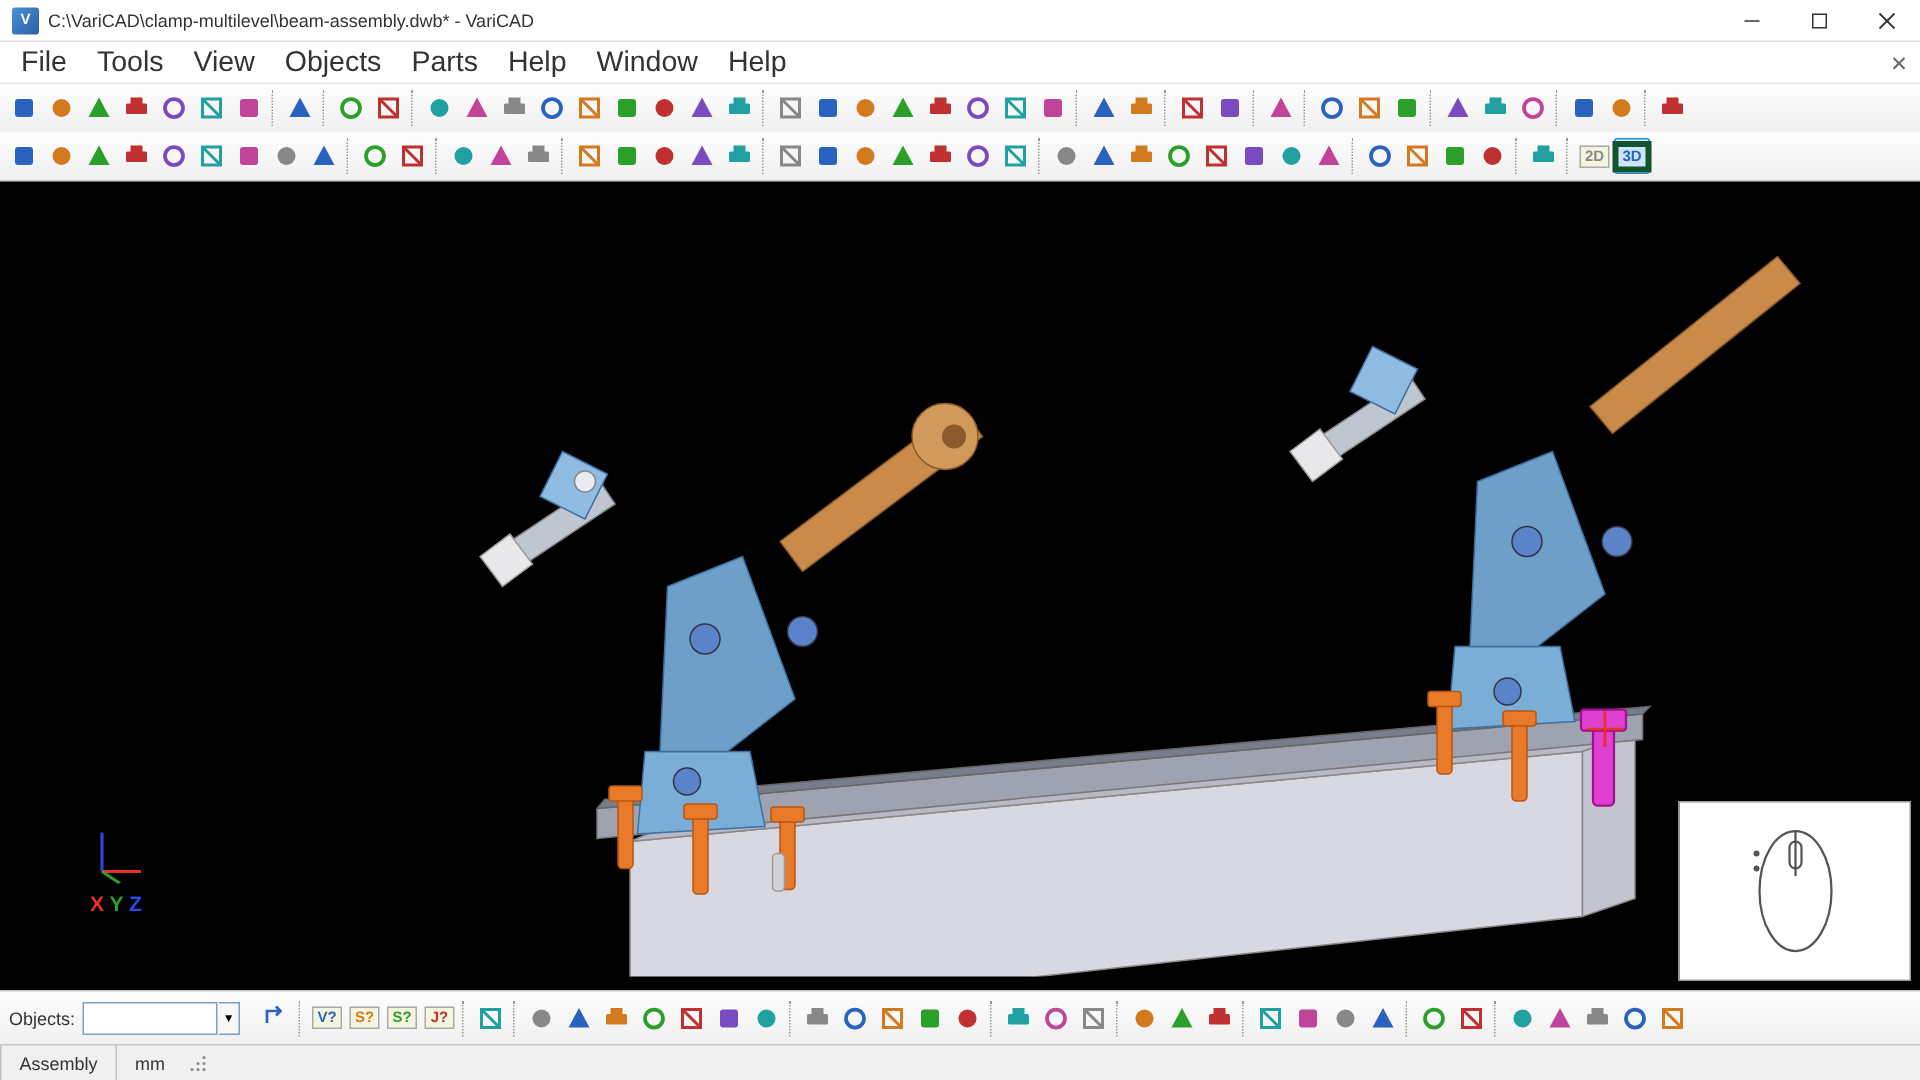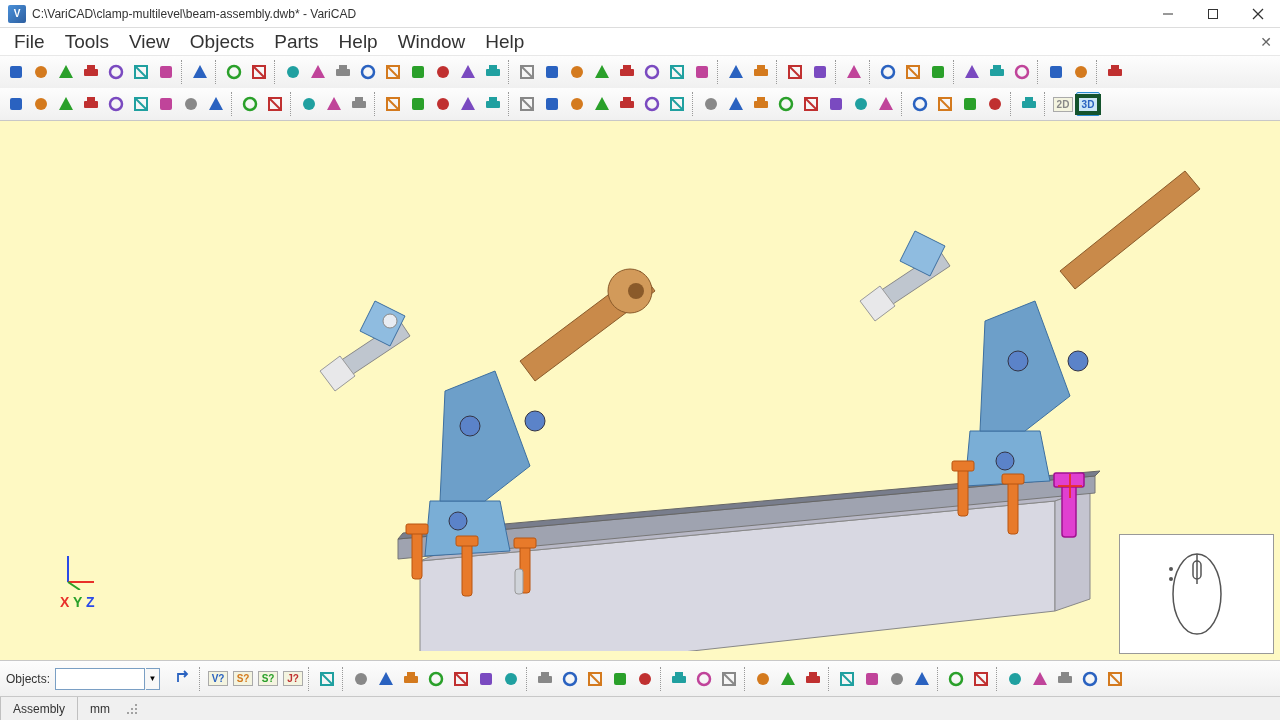--- a/index.html
+++ b/index.html
@@ -11,21 +11,21 @@
 .winbtn { width: 45px; height: 28px; display: flex; align-items: center; justify-content: center; cursor: pointer; }
 .winbtn svg { width: 12px; height: 12px; }
 .menubar { height: 28px; background: #fff; display: flex; align-items: center; padding: 0 4px; border-bottom: 1px solid #e8e8e8; }
 .menuitem { padding: 4px 10px; font-size: 19px; color: #333; cursor: pointer; }
 .menubar .tabclose { margin-left: auto; width: 20px; height: 20px; display: flex; align-items: center; justify-content: center; cursor: pointer; font-size: 14px; color: #666; }
 .toolbars { border-bottom: 1px solid #c8c8c8; }
 .toolbar { height: 32px; background: linear-gradient(#fdfdfd,#f0f0f0); display: flex; align-items: center; padding: 0 4px; gap: 1px; }
 .tbtn { width: 24px; height: 24px; display: flex; align-items: center; justify-content: center; cursor: pointer; border-radius: 2px; position: relative; }
 .tbtn.active { background: #cde6f7; border: 1px solid #2a8dd4; }
 .tsep { width: 4px; height: 24px; border-left: 1px dotted #999; margin: 0 2px; }
-.canvas-area { flex: 1; background: #fef9c3; position: relative; overflow: hidden; padding-left: 12px; }
+.canvas-area { flex: 1; background: #000000; position: relative; overflow: hidden; padding-left: 12px; }
 .placeholder-3d { position: absolute; inset: 0; display: flex; align-items: center; justify-content: center; }
 .axis-widget { position: absolute; left: 60px; bottom: 50px; }
 .axis-labels { font-size: 14px; font-weight: bold; }
 .axis-x { color: #e8302a; }
 .axis-y { color: #2aa02a; }
 .axis-z { color: #2a4ae8; }
 .mouse-panel { position: absolute; right: 6px; bottom: 6px; width: 155px; height: 120px; background: #fff; border: 1px solid #999; display: flex; align-items: center; justify-content: center; }
 .bottom-toolbar { height: 36px; background: linear-gradient(#fdfdfd,#f0f0f0); display: flex; align-items: center; padding: 0 6px; gap: 1px; border-top: 1px solid #c8c8c8; }
 .cmd-label { font-size: 12px; color: #333; margin-right: 4px; }
 .cmd-input { width: 90px; height: 22px; border: 1px solid #7a9fc4; font-size: 12px; padding: 0 4px; }

